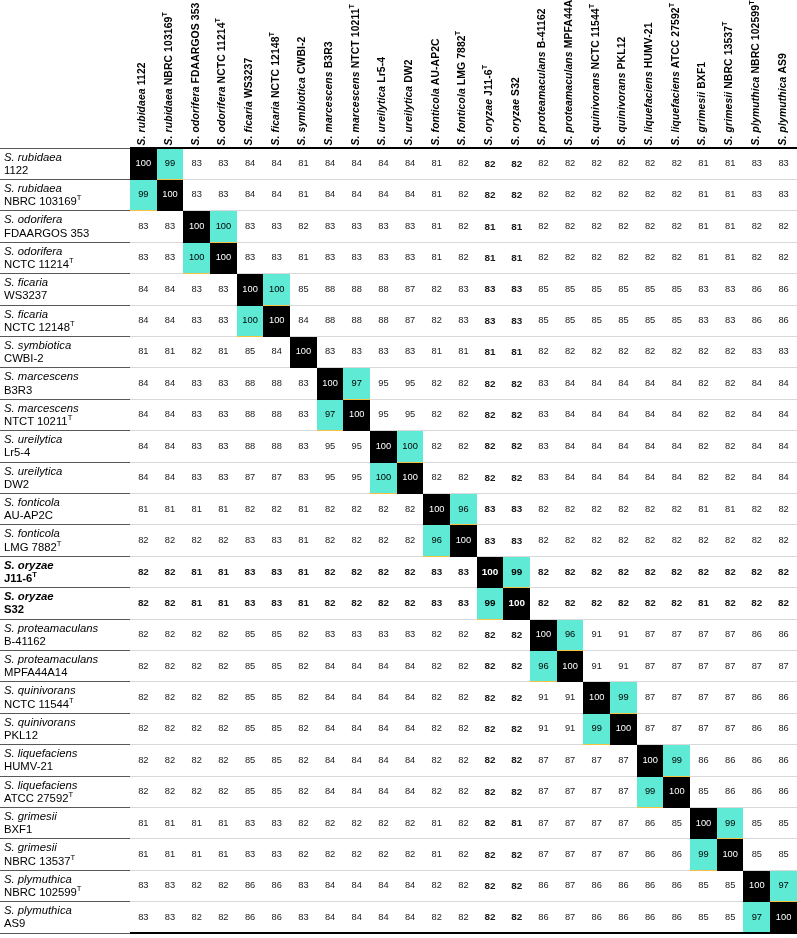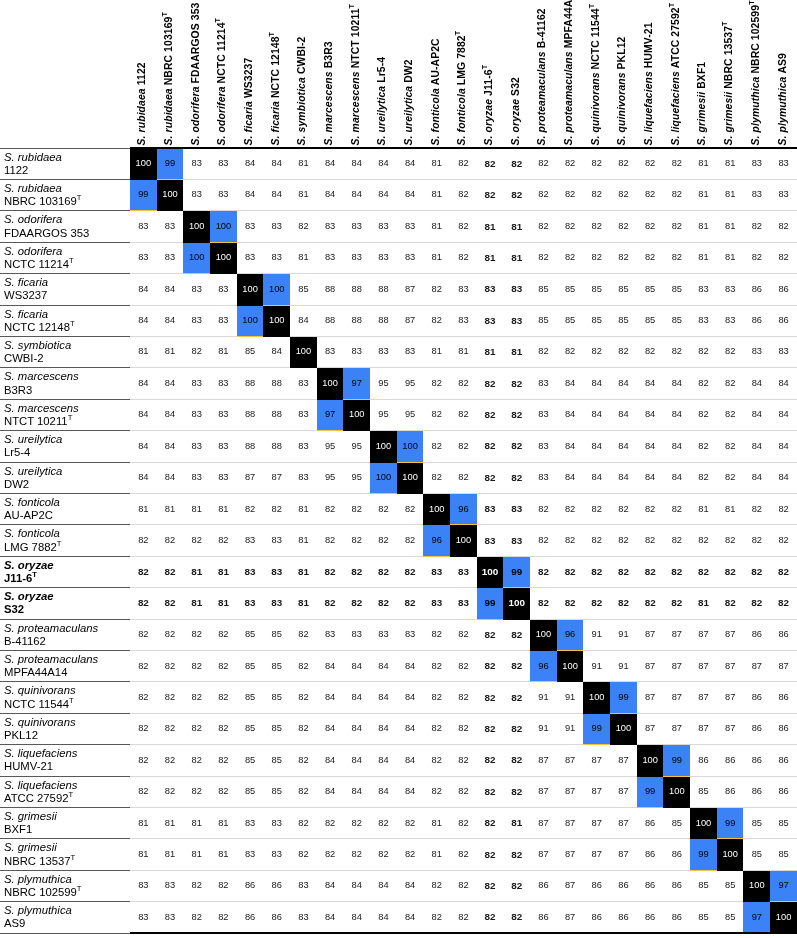--- a/index.html
+++ b/index.html
@@ -87,21 +87,21 @@
     line-height:1;
     padding:0;
     height:30px;
     border-top:1px solid #d9d9d9;
     border-bottom:1px solid #d9d9d9;
     background:#fff;
     color:#1a1a1a;
     box-sizing:border-box;
   }
   td.cell.diag{background:#000000;color:#ffffff;border-top-color:#000;border-bottom-color:#000;}
-  td.cell.hl{background:#3b82f6;color:#000000;border-top-color:#f7c242;border-bottom-color:#f7c242;}
+  td.cell.hl{background:#5eead4;color:#000000;border-top-color:#f7c242;border-bottom-color:#f7c242;}
   tr.bold td.cell{font-weight:bold;font-size:9.9px;}
   tr.bold td.cell.diag,tr.bold td.cell.hl{font-weight:bold;}
   td.cell.bcol{font-weight:bold;font-size:9.9px;}
 
   
   tr.r td.rowlab{border-top:1px solid #58585a;border-bottom:1px solid #58585a;}
   tr.first td{border-top:2px solid #000;}
   tr.first td.cell{border-top:2px solid #000;}
   tr.last td{border-bottom:2px solid #000;}
   tr.last td.cell{border-bottom:2px solid #000;}

